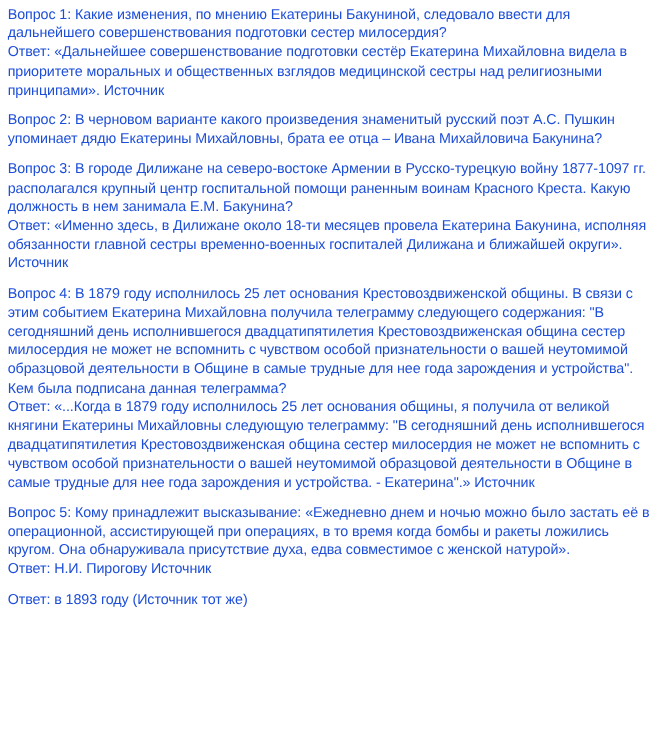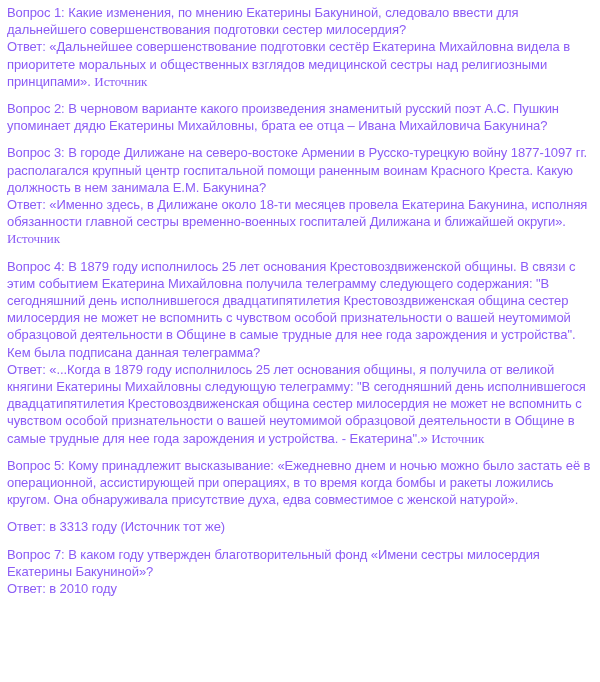--- a/index.html
+++ b/index.html
@@ -13,33 +13,32 @@
     overflow: hidden;
   }
   .page {
     box-sizing: border-box;
     width: 600px;
     padding: 4px 5px 0 7px;
     font-family: "Liberation Sans", sans-serif;
     font-size: 13px;
     line-height: 17.2px;
     letter-spacing: -0.08px;
-    color: #8b5cf6;
+    color: #1d4ed8;
   }
   .qa-block {
     margin: 0 0 10px 0;
   }
   .question, .answer {
     white-space: normal;
   }
   .source {
     color: inherit;
     text-decoration: none;
     cursor: pointer;
-    font-family: Liberation Serif, serif;
   }
 </style>
 </head>
 <body>
 
 <div class="page">
 
   <div class="qa-block">
     <div class="question">Вопрос 1: Какие изменения, по мнению Екатерины Бакуниной, следовало ввести для дальнейшего совершенствования подготовки сестер милосердия?</div>
     <div class="answer"><span>Ответ: «Дальнейшее совершенствование подготовки сестёр Екатерина Михайловна видела в приоритете моральных и общественных взглядов медицинской сестры над религиозными принципами».</span>
@@ -57,26 +56,23 @@
   </div>
 
   <div class="qa-block">
     <div class="question">Вопрос 4: В 1879 году исполнилось 25 лет основания Крестовоздвиженской общины. В связи с этим событием Екатерина Михайловна получила телеграмму следующего содержания: "В сегодняшний день исполнившегося двадцатипятилетия Крестовоздвиженская община сестер милосердия не может не вспомнить с чувством особой признательности о вашей неутомимой образцовой деятельности в Общине в самые трудные для нее года зарождения и устройства". Кем была подписана данная телеграмма?</div>
     <div class="answer"><span>Ответ: «...Когда в 1879 году исполнилось 25 лет основания общины, я получила от великой княгини Екатерины Михайловны следующую телеграмму: "В сегодняшний день исполнившегося двадцатипятилетия Крестовоздвиженская община сестер милосердия не может не вспомнить с чувством особой признательности о вашей неутомимой образцовой деятельности в Общине в самые трудные для нее года зарождения и устройства. - Екатерина".»</span>
       <span class="source">Источник</span></div>
   </div>
 
   <div class="qa-block">
     <div class="question">Вопрос 5: Кому принадлежит высказывание: «Ежедневно днем и ночью можно было застать её в операционной, ассистирующей при операциях, в то время когда бомбы и ракеты ложились кругом. Она обнаруживала присутствие духа, едва совместимое с женской натурой».</div>
+    <div class="answer"><span>Ответ: Н.И. Пирогову</span>
+      <span class="source">Источник</span></div>
   </div>
 
   <div class="qa-block">
-    <div class="answer"><span>Ответ: в 3313 году (Источник тот же)</span>
+    <div class="answer"><span>Ответ: в 1893 году (Источник тот же)</span>
       <span class="source"></span></div>
   </div>
 
-  <div class="qa-block">
-    <div class="question">Вопрос 7: В каком году утвержден благотворительный фонд «Имени сестры милосердия Екатерины Бакуниной»?</div>
-    <div class="answer"><span>Ответ: в 2010 году</span>
-      <span class="source"></span></div>
-  </div>
 
 </div>
 
 </body></html>

